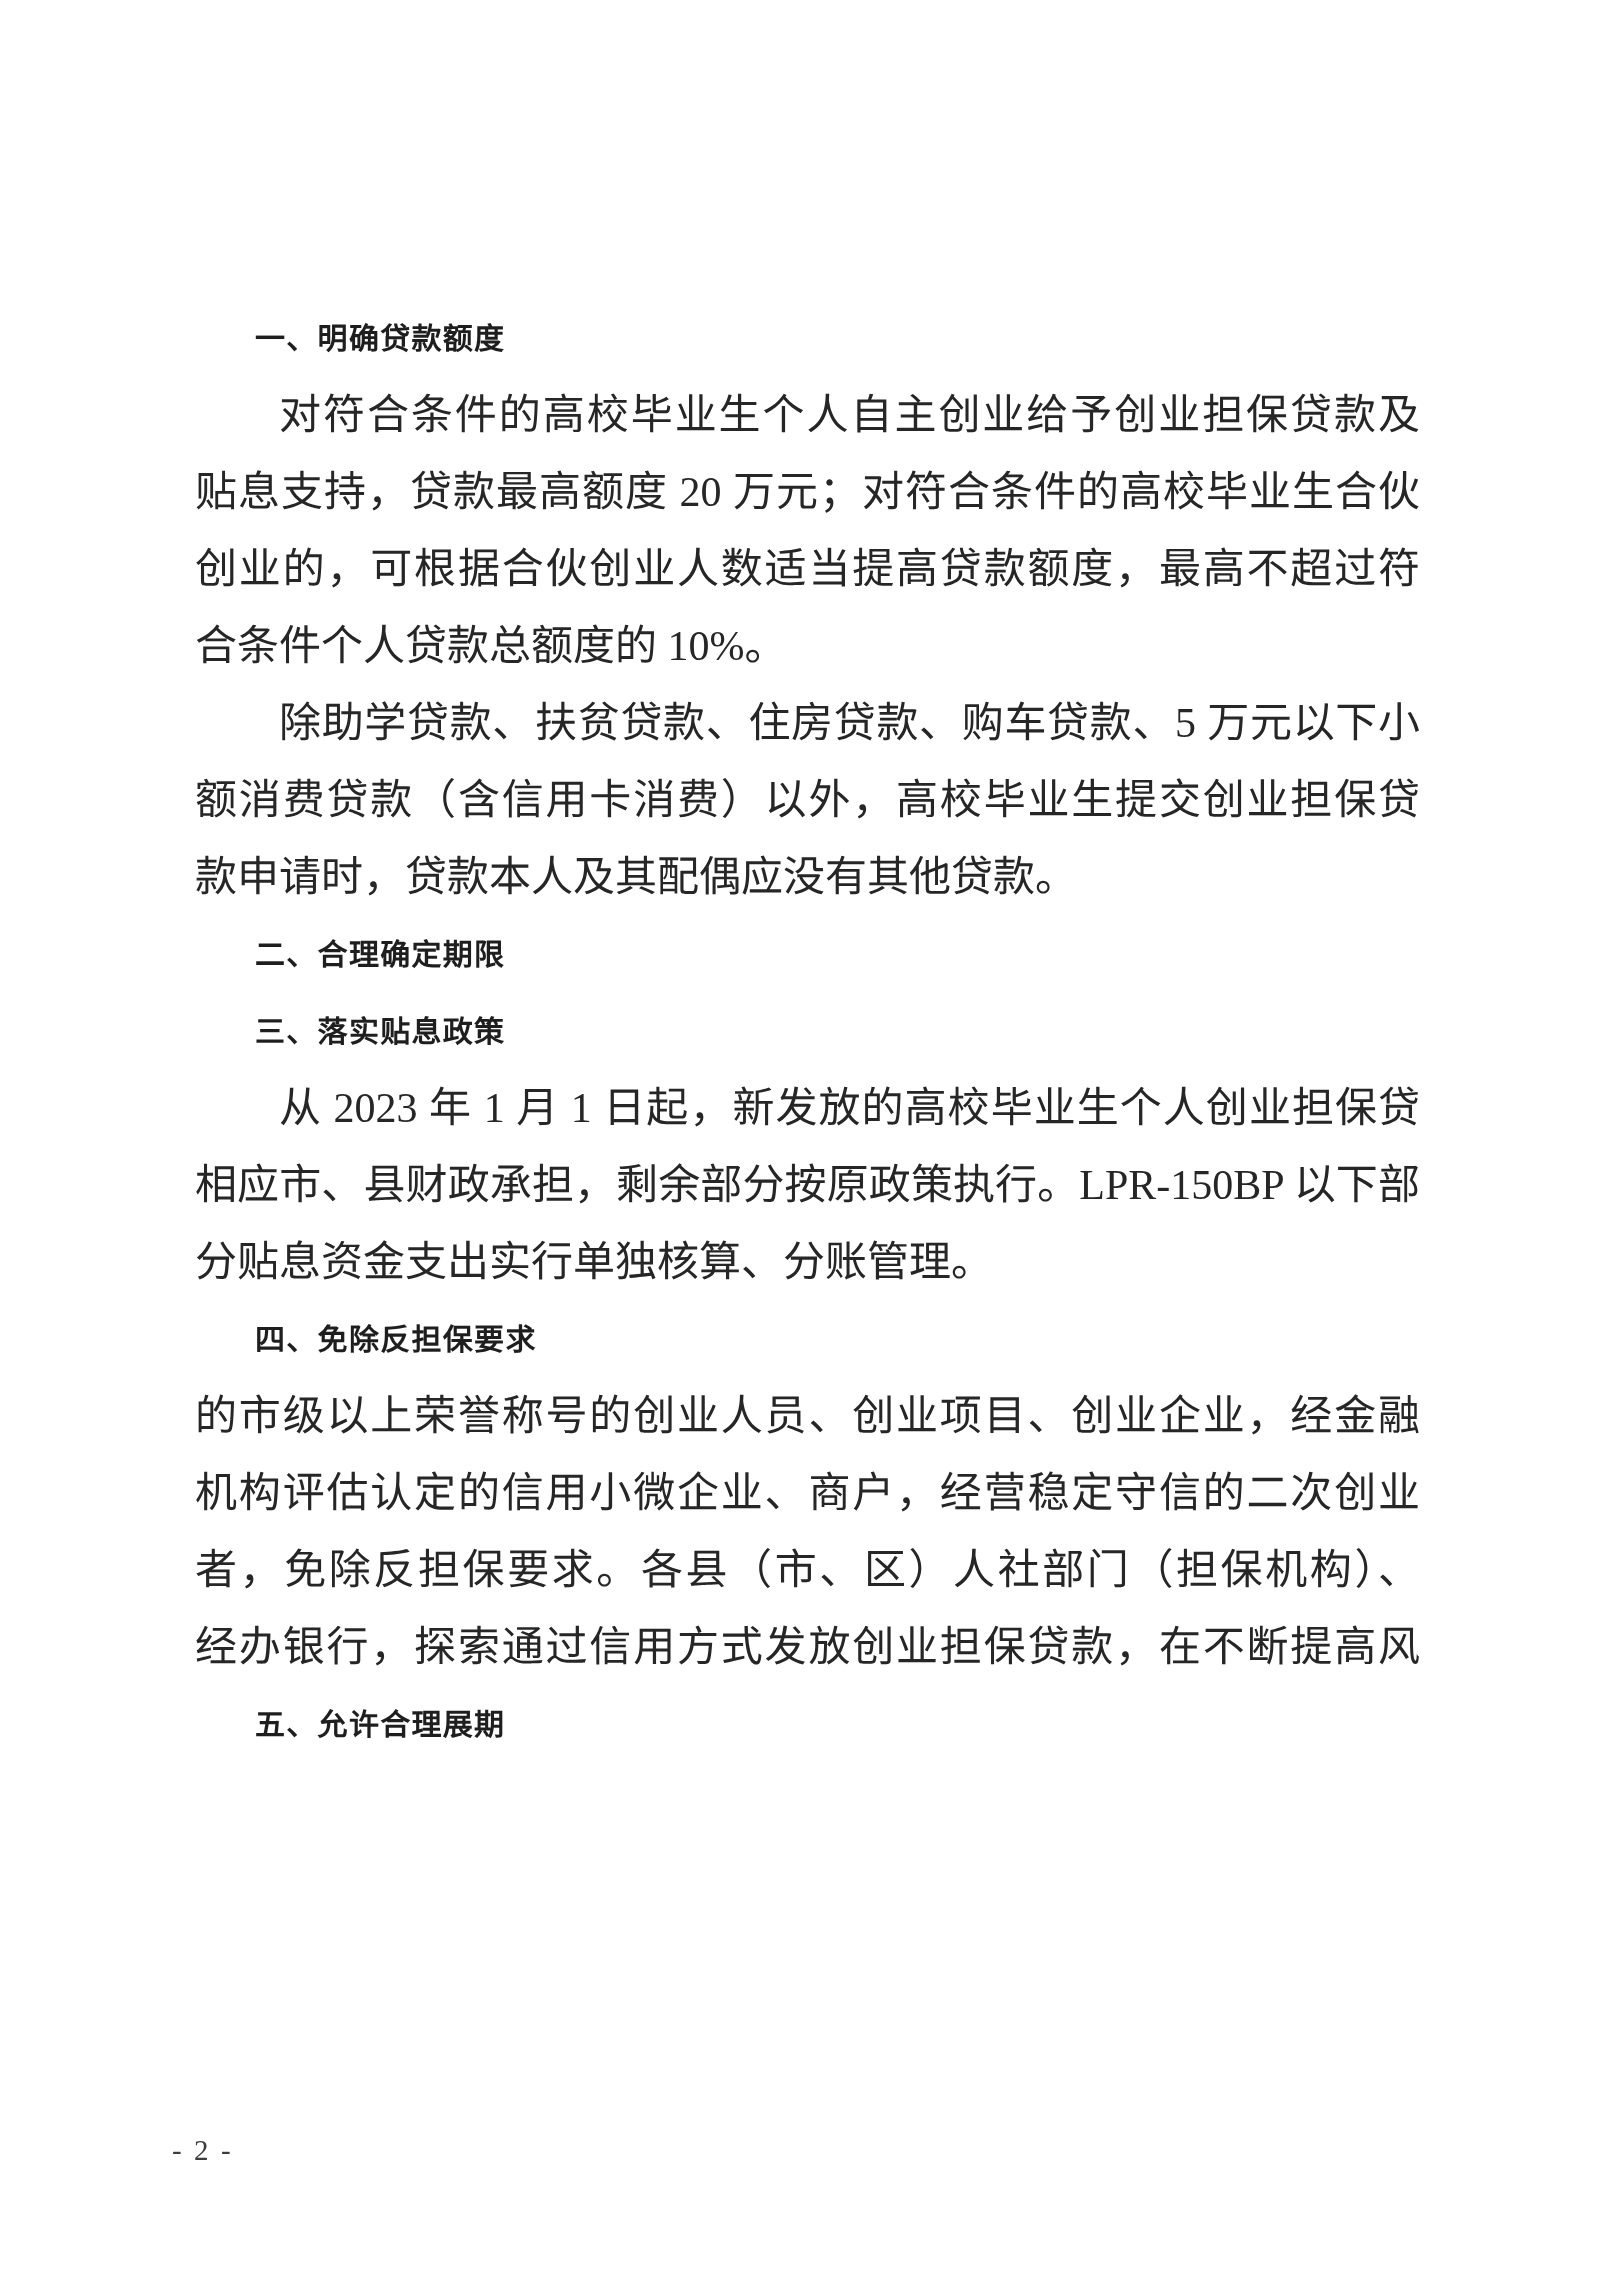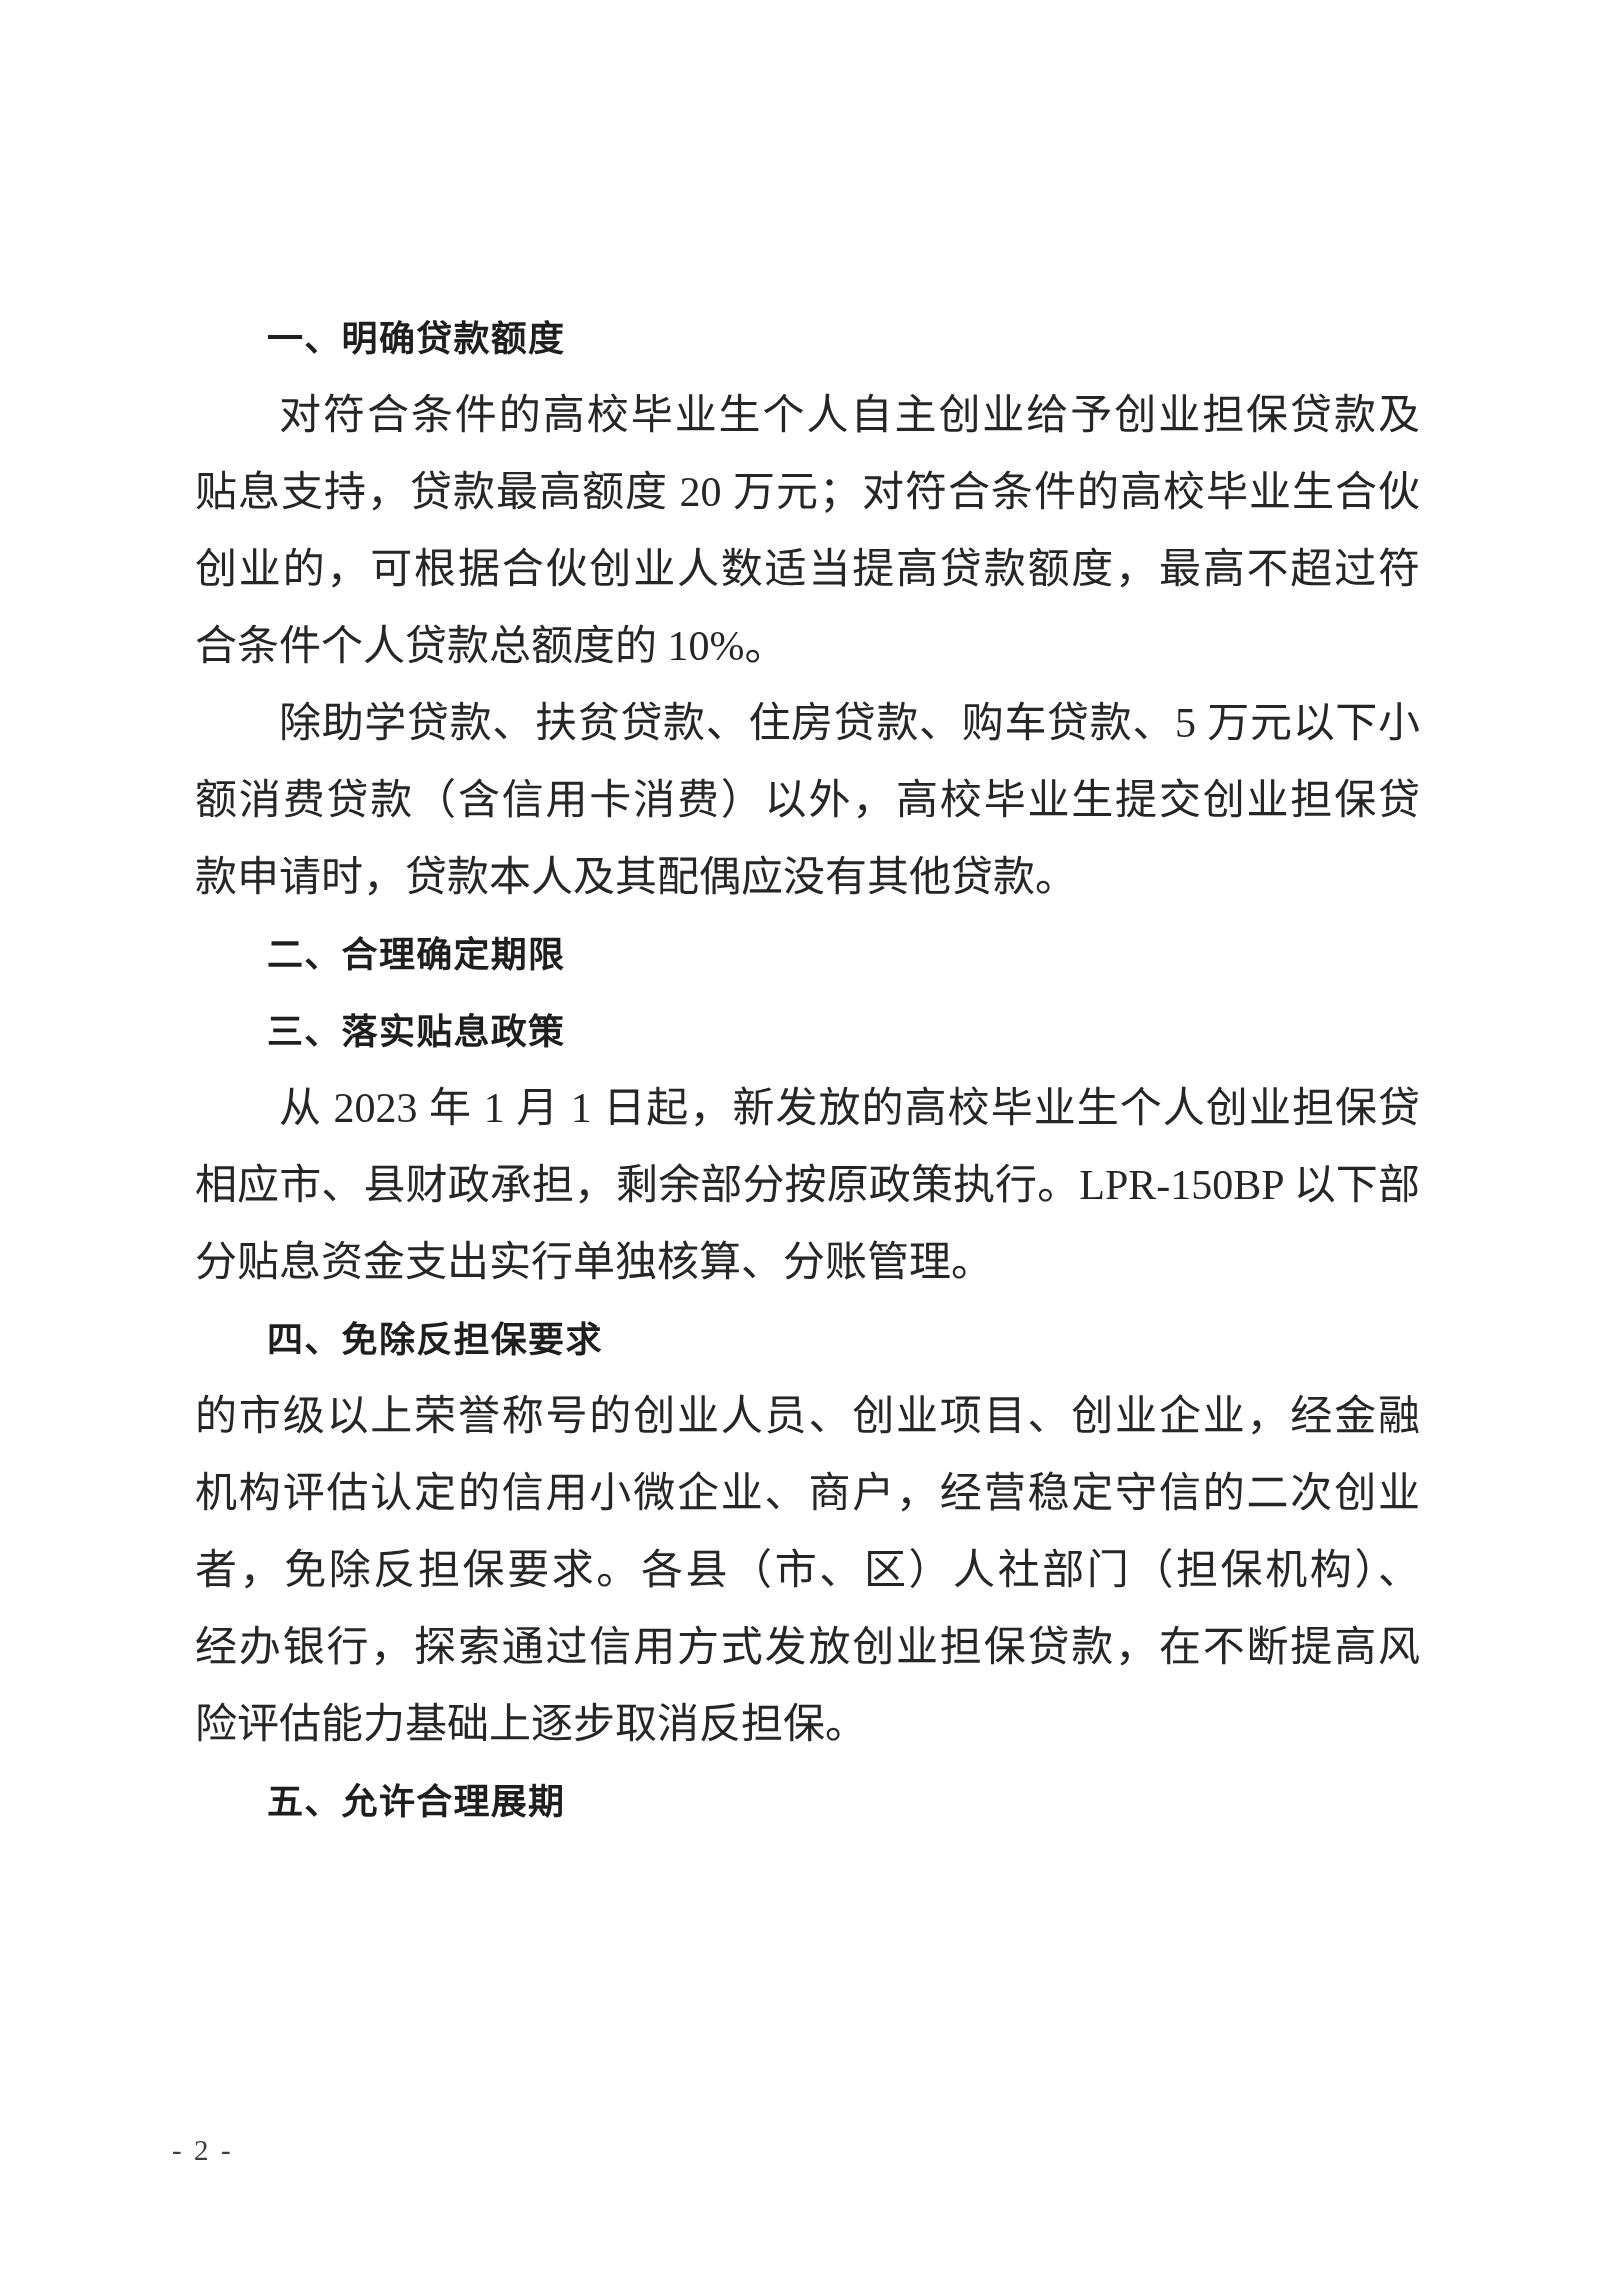--- a/index.html
+++ b/index.html
@@ -35,21 +35,21 @@
   .line.first {
     text-indent: 2em;
   }
   .line.last {
     text-align: right;
     text-align-last: left;
   }
   .heading {
     font-family: "Liberation Sans", "DejaVu Sans", sans-serif;
     font-weight: 700;
-    font-size: 36px;
+    font-size: 30px;
     height: 77px;
     line-height: 77px;
     text-indent: 2em;
     text-align: left;
     text-align-last: left;
     letter-spacing: 1.3px;
     color: #1e1e1e;
   }
   .footer {
     position: absolute;
@@ -78,18 +78,17 @@
       <div class="heading">二、合理确定期限</div>
       <div class="heading">三、落实贴息政策</div>
       <div class="line first">从 2023 年 1 月 1 日起，新发放的高校毕业生个人创业担保贷</div>
       <div class="line">相应市、县财政承担，剩余部分按原政策执行。LPR-150BP 以下部</div>
       <div class="line last">分贴息资金支出实行单独核算、分账管理。</div>
       <div class="heading">四、免除反担保要求</div>
       <div class="line">的市级以上荣誉称号的创业人员、创业项目、创业企业，经金融</div>
       <div class="line">机构评估认定的信用小微企业、商户，经营稳定守信的二次创业</div>
       <div class="line">者，免除反担保要求。各县（市、区）人社部门（担保机构）、</div>
       <div class="line">经办银行，探索通过信用方式发放创业担保贷款，在不断提高风</div>
-      <div class="line last">险评估能力基础上逐步取消反担保。</div>
       <div class="heading">五、允许合理展期</div>
     </div>
   <div class="footer">- 2 -</div>
 </div>
 
 
 </body></html>

